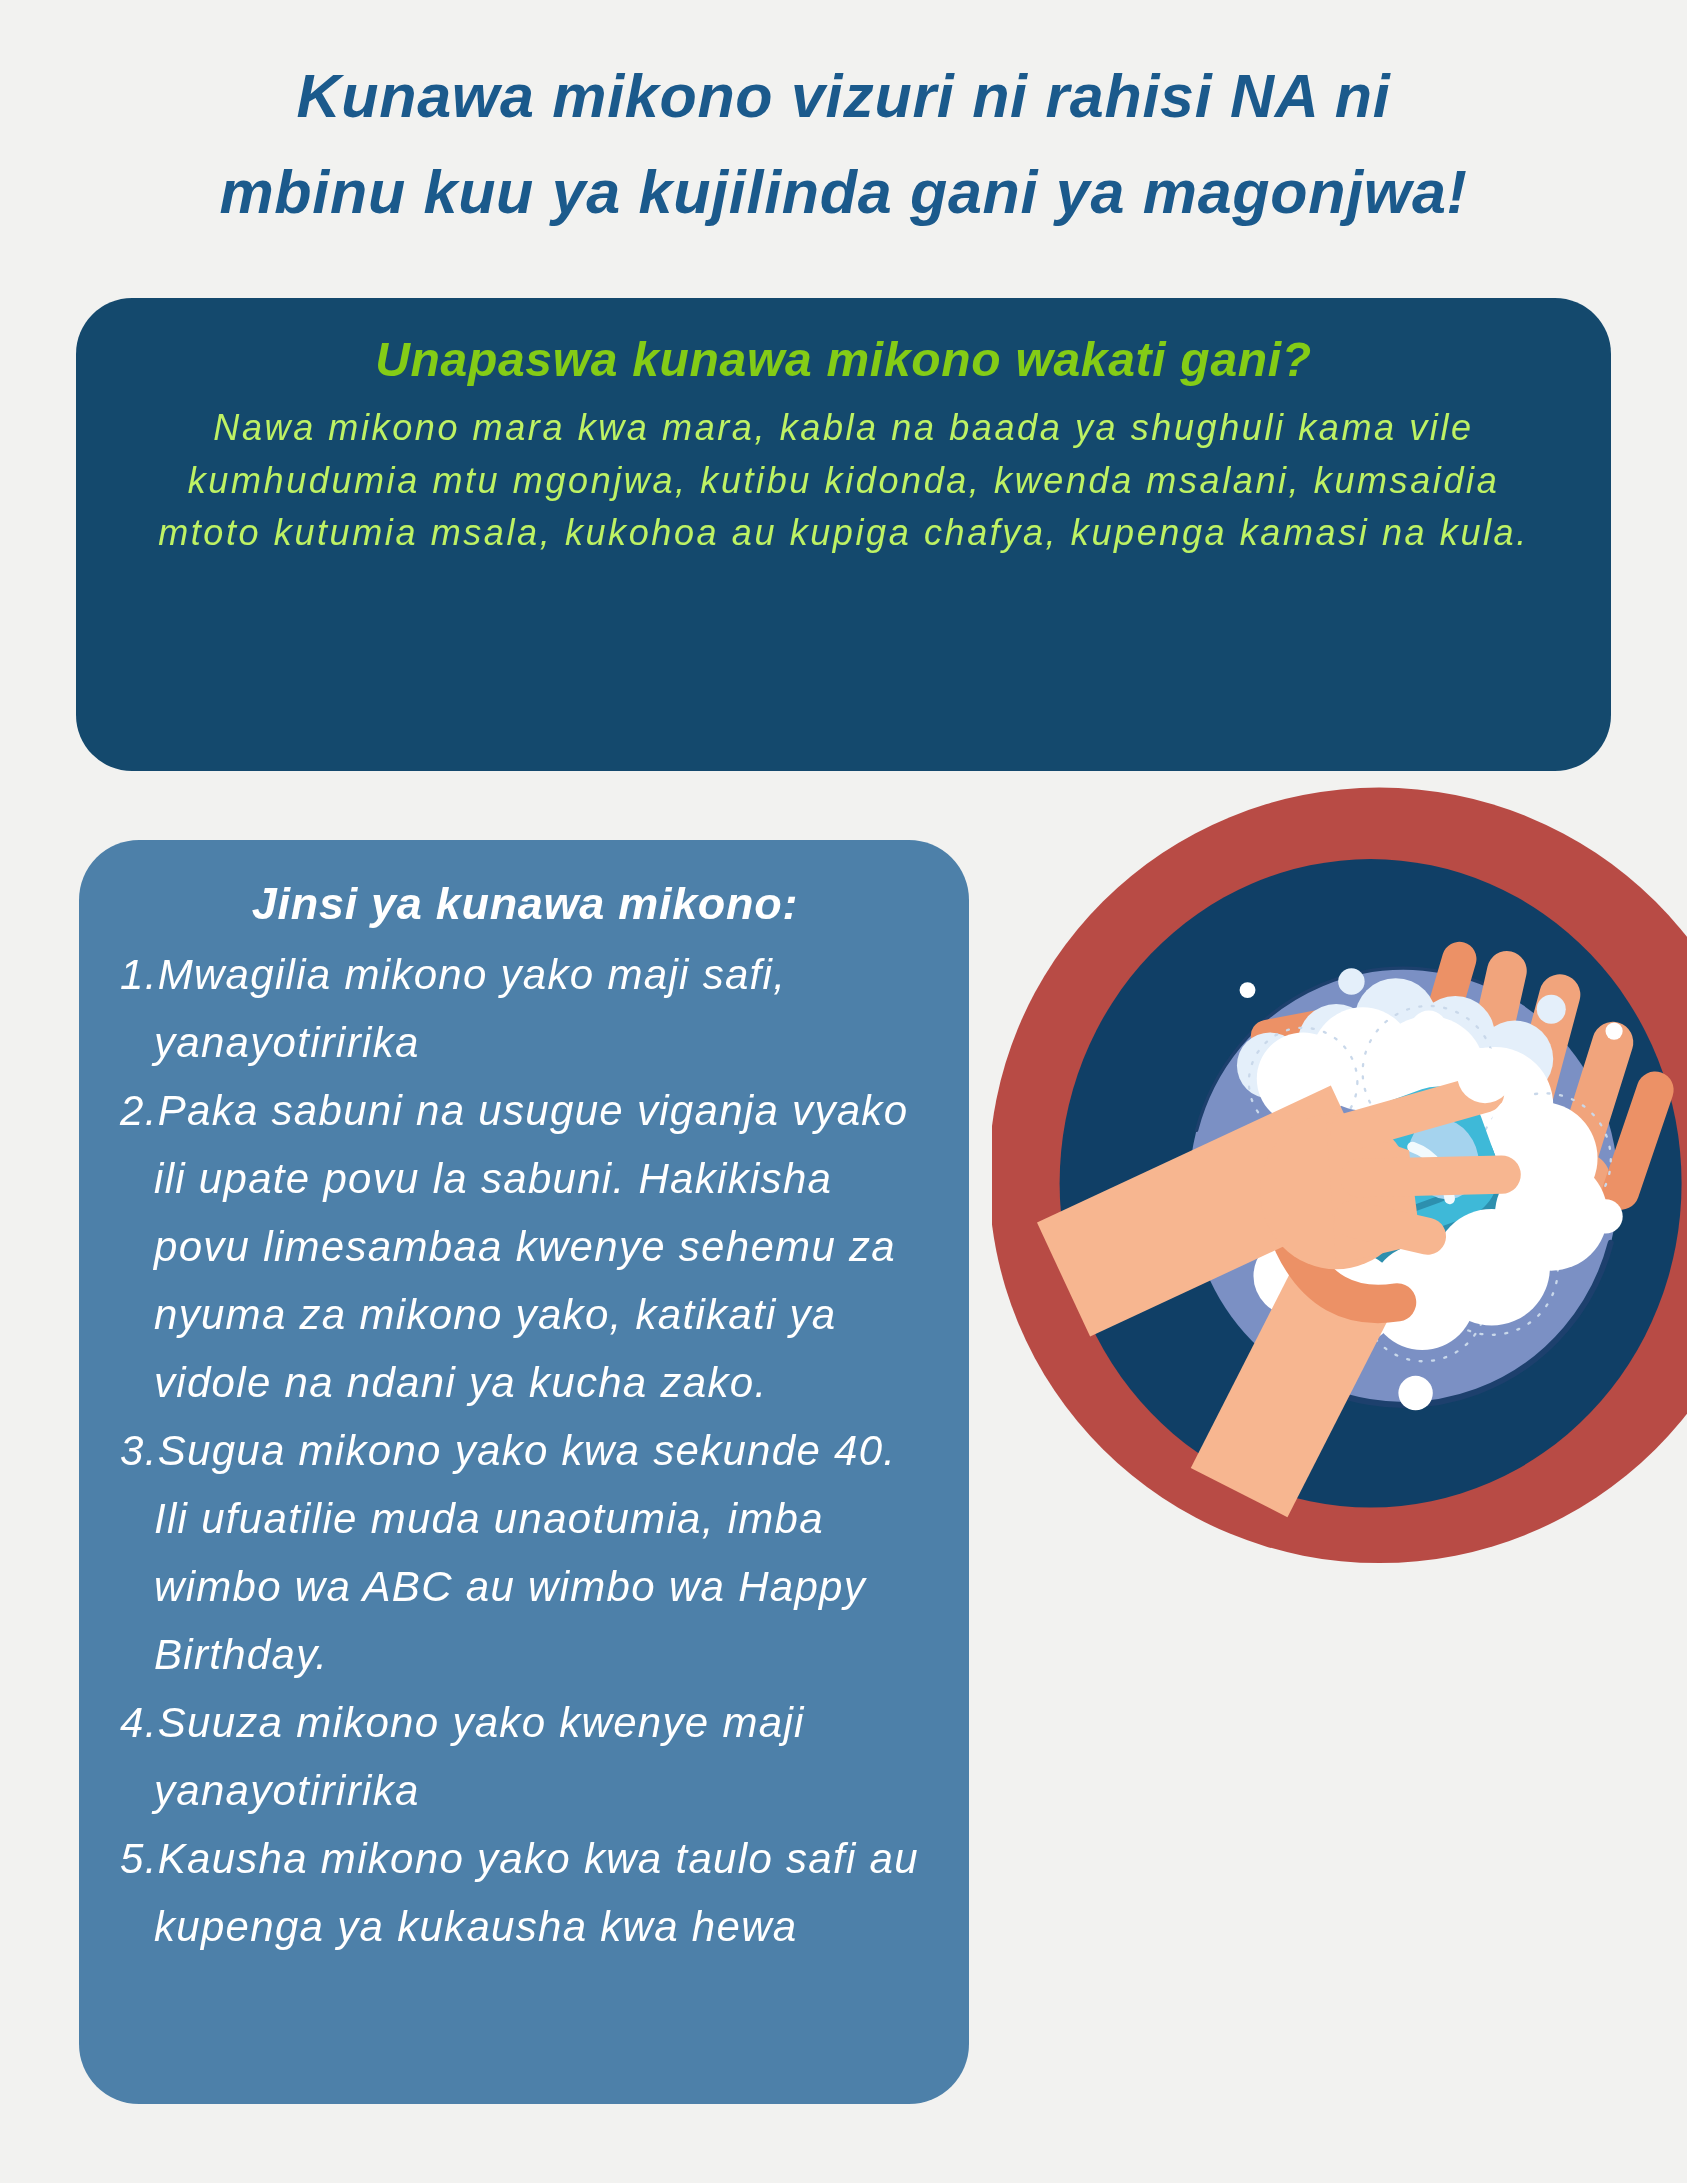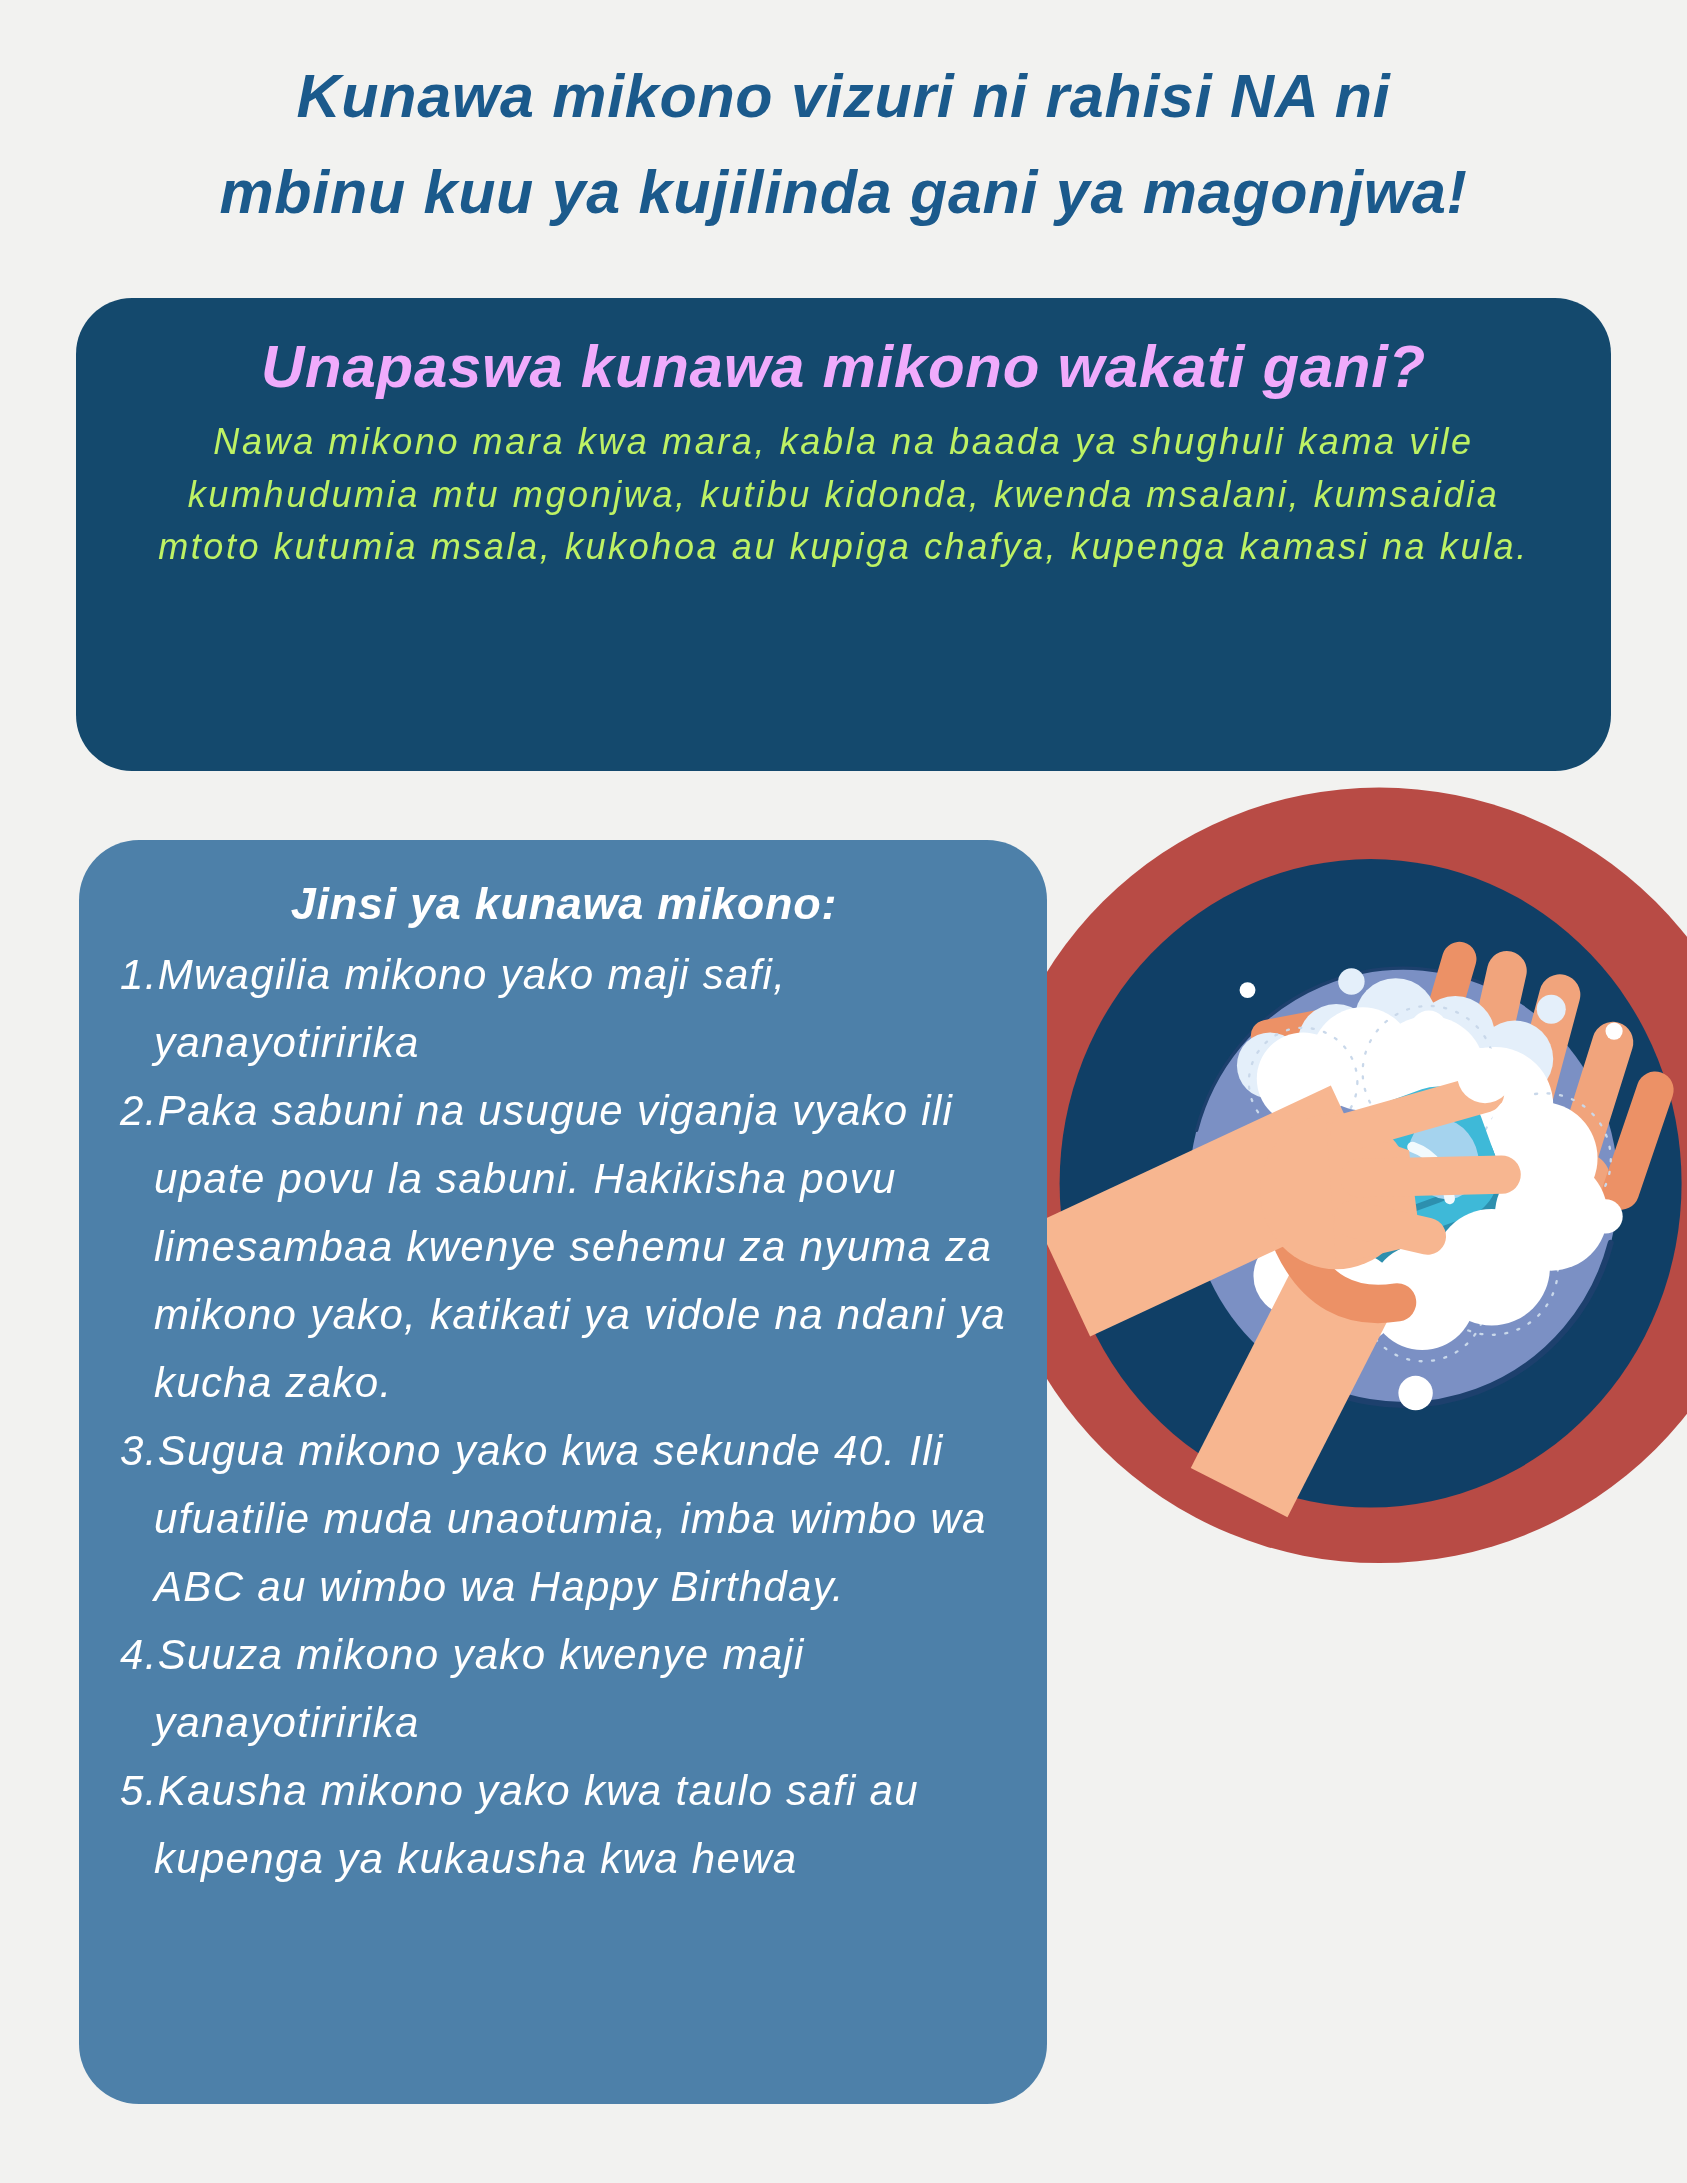--- a/index.html
+++ b/index.html
@@ -26,38 +26,38 @@
   .when-box {
     position:absolute; left:76px; top:298px;
     width:1535px; height:473px;
     background:#14496d;
     border-radius:56px;
     padding:34px 79px;
     text-align:center;
     z-index:2;
   }
   .when-box h2 {
-    color:#f0abfc;
-    font-size:60px;
+    color:#84cc16;
+    font-size:48px;
     font-weight:700;
     letter-spacing:0.7px;
     margin-bottom:14.6px;
   }
   .when-box p {
     color:#bef264;
     font-size:36px;
     font-weight:400;
     letter-spacing:2.6px;
     line-height:1.47;
     margin-top:11px;
   }
   
   .howto-box {
     position:absolute; left:79px; top:840px;
-    width:968px; height:1264px;
+    width:890px; height:1264px;
     background:#4d80a9;
     border-radius:60px;
     padding:38px 39px 0 41px;
     z-index:2;
     color:#ffffff;
   }
   .howto-box h2 {
     text-align:center;
     font-size:45px;
     font-weight:700;

